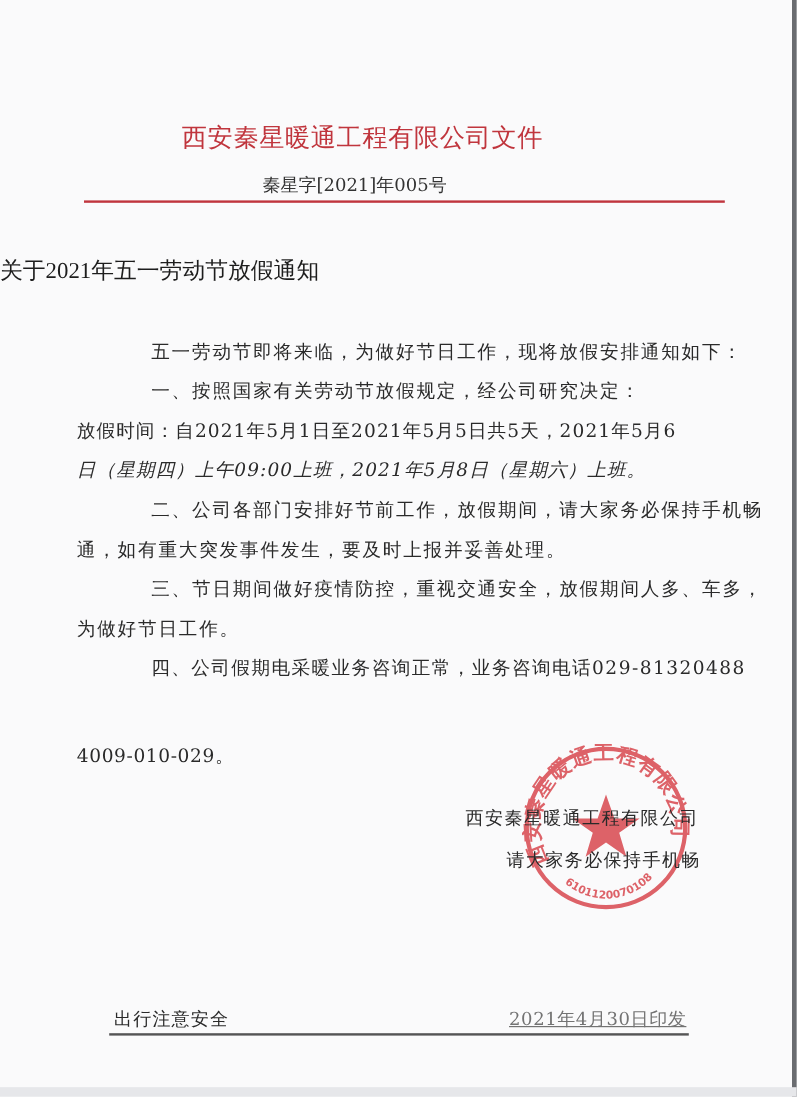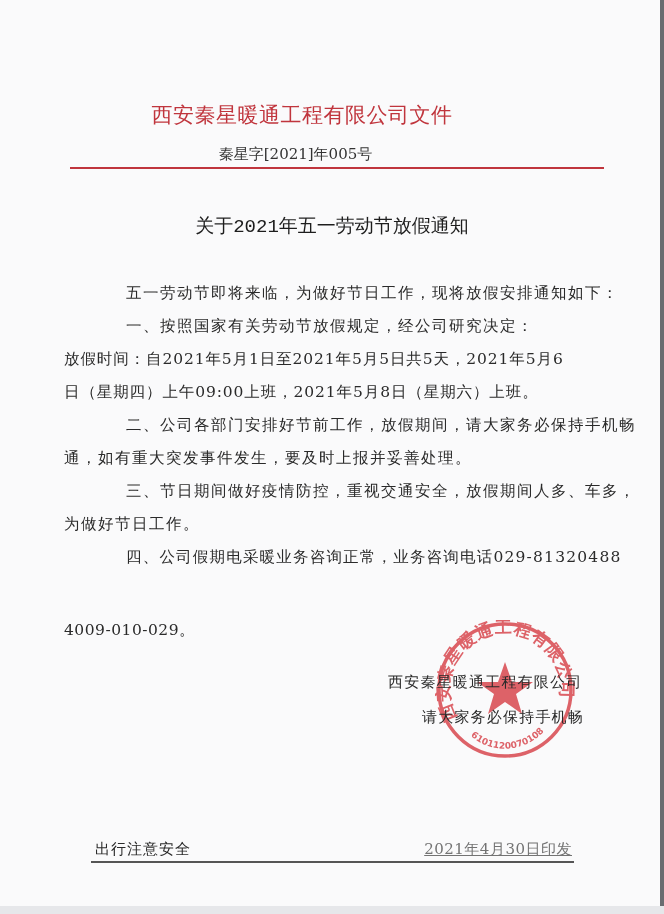--- a/index.html
+++ b/index.html
@@ -4,22 +4,22 @@
 <style>
   html, body { margin:0; padding:0; }
   body { width:664px; height:914px; background:#f4f5f7; overflow:hidden; position:relative;
          font-family:"DejaVu Serif", "Liberation Serif", serif; color:#222; }
   .page { position:absolute; left:0; top:0; width:660px; height:906px; background:#fafafb; }
   .edge { position:absolute; right:0; top:0; width:4px; height:914px; background:#6a6c70; }
   .bottom-edge { position:absolute; left:0; bottom:0; width:664px; height:8px; background:#e6e7ea; }
   .header-title { position:absolute; left:0; width:604px; top:85px; text-align:center;
          font-family:"DejaVu Sans", "Liberation Sans", sans-serif; font-size:21px; color:#c0353d; letter-spacing:0.5px;margin-top:16px; }
   .doc-number { position:absolute; left:0; width:591px; top:145px; text-align:center; font-size:15px; color:#333; }
-  .notice-title { position:absolute; left:0; width:664px; top:213px; text-align:center;
-         font-family:Liberation Mono, monospace; font-size:19px; color:#1d1d1d; }
+  .notice-title { position:absolute; left:0; width:664px; top:213px; 
+         font-family:Liberation Serif, serif; font-size:19px; color:#1d1d1d; }
   .para { position:absolute; left:95px; width:510px; font-size:15.5px; color:#2a2a2a; letter-spacing:1.5px; white-space:nowrap; }
   .indent { padding-left:31px; }
   .signature { position:absolute; left:388px; top:673px; font-size:15px; letter-spacing:1.2px; color:#2a2a2a; z-index:2; }
   .sign-date { position:absolute; left:422px; top:708px; font-size:15px; letter-spacing:1.2px; color:#2a2a2a; z-index:2; }
   .stamp { position:absolute; left:435px; top:620px; width:140px; height:140px; z-index:1; opacity:0.85; }
   .footer-left { position:absolute; left:95px; top:840px; font-size:15px; color:#2a2a2a; letter-spacing:1px; }
   .footer-right { position:absolute; right:92px; top:840px; font-size:15px; color:#737373; letter-spacing:0.5px;text-decoration:underline; }
   .footer-rule { position:absolute; left:91px; width:483px; top:861px; height:1.5px; background:#555; }
 </style>
 </head>
@@ -31,21 +31,21 @@
 
 <div class="header-title">西安秦星暖通工程有限公司文件</div>
 <div class="doc-number">秦星字[2021]年005号</div>
 <div style="position:absolute;left:70px;width:534px;top:167px;height:2px;background:#c0353d;"></div>
 
 <div class="notice-title">关于2021年五一劳动节放假通知</div>
 
 <div class="para indent" style="top:283px;">五一劳动节即将来临，为做好节日工作，现将放假安排通知如下：</div>
 <div class="para indent" style="top:316px;">一、按照国家有关劳动节放假规定，经公司研究决定：</div>
 <div class="para" style="top:349px;left:64px;letter-spacing:0.9px;">放假时间：自2021年5月1日至2021年5月5日共5天，2021年5月6</div>
-<div class="para" style="top:382px;left:64px;letter-spacing:0.9px;">日（星期四）上午09:00上班，2021年5月8日（星期六）上班。</div>
+<div class="para" style="top:382px;left:64px;letter-spacing:0.9px;font-style:italic;">日（星期四）上午09:00上班，2021年5月8日（星期六）上班。</div>
 <div class="para indent" style="top:415px;">二、公司各部门安排好节前工作，放假期间，请大家务必保持手机畅</div>
 <div class="para" style="top:448px;left:64px;">通，如有重大突发事件发生，要及时上报并妥善处理。</div>
 <div class="para indent" style="top:481px;">三、节日期间做好疫情防控，重视交通安全，放假期间人多、车多，</div>
 <div class="para" style="top:514px;left:64px;">为做好节日工作。</div>
 <div class="para indent" style="top:547px;letter-spacing:1.2px;">四、公司假期电采暖业务咨询正常，业务咨询电话029-81320488</div>
 <div class="para" style="top:580px;left:64px;letter-spacing:0.5px;margin-top:40px;">4009-010-029。</div>
 
 <svg class="stamp" viewBox="0 0 140 140">
   <defs>
     <path id="ringPath" d="M 22 98 A 56 56 0 1 1 118 98"></path>

